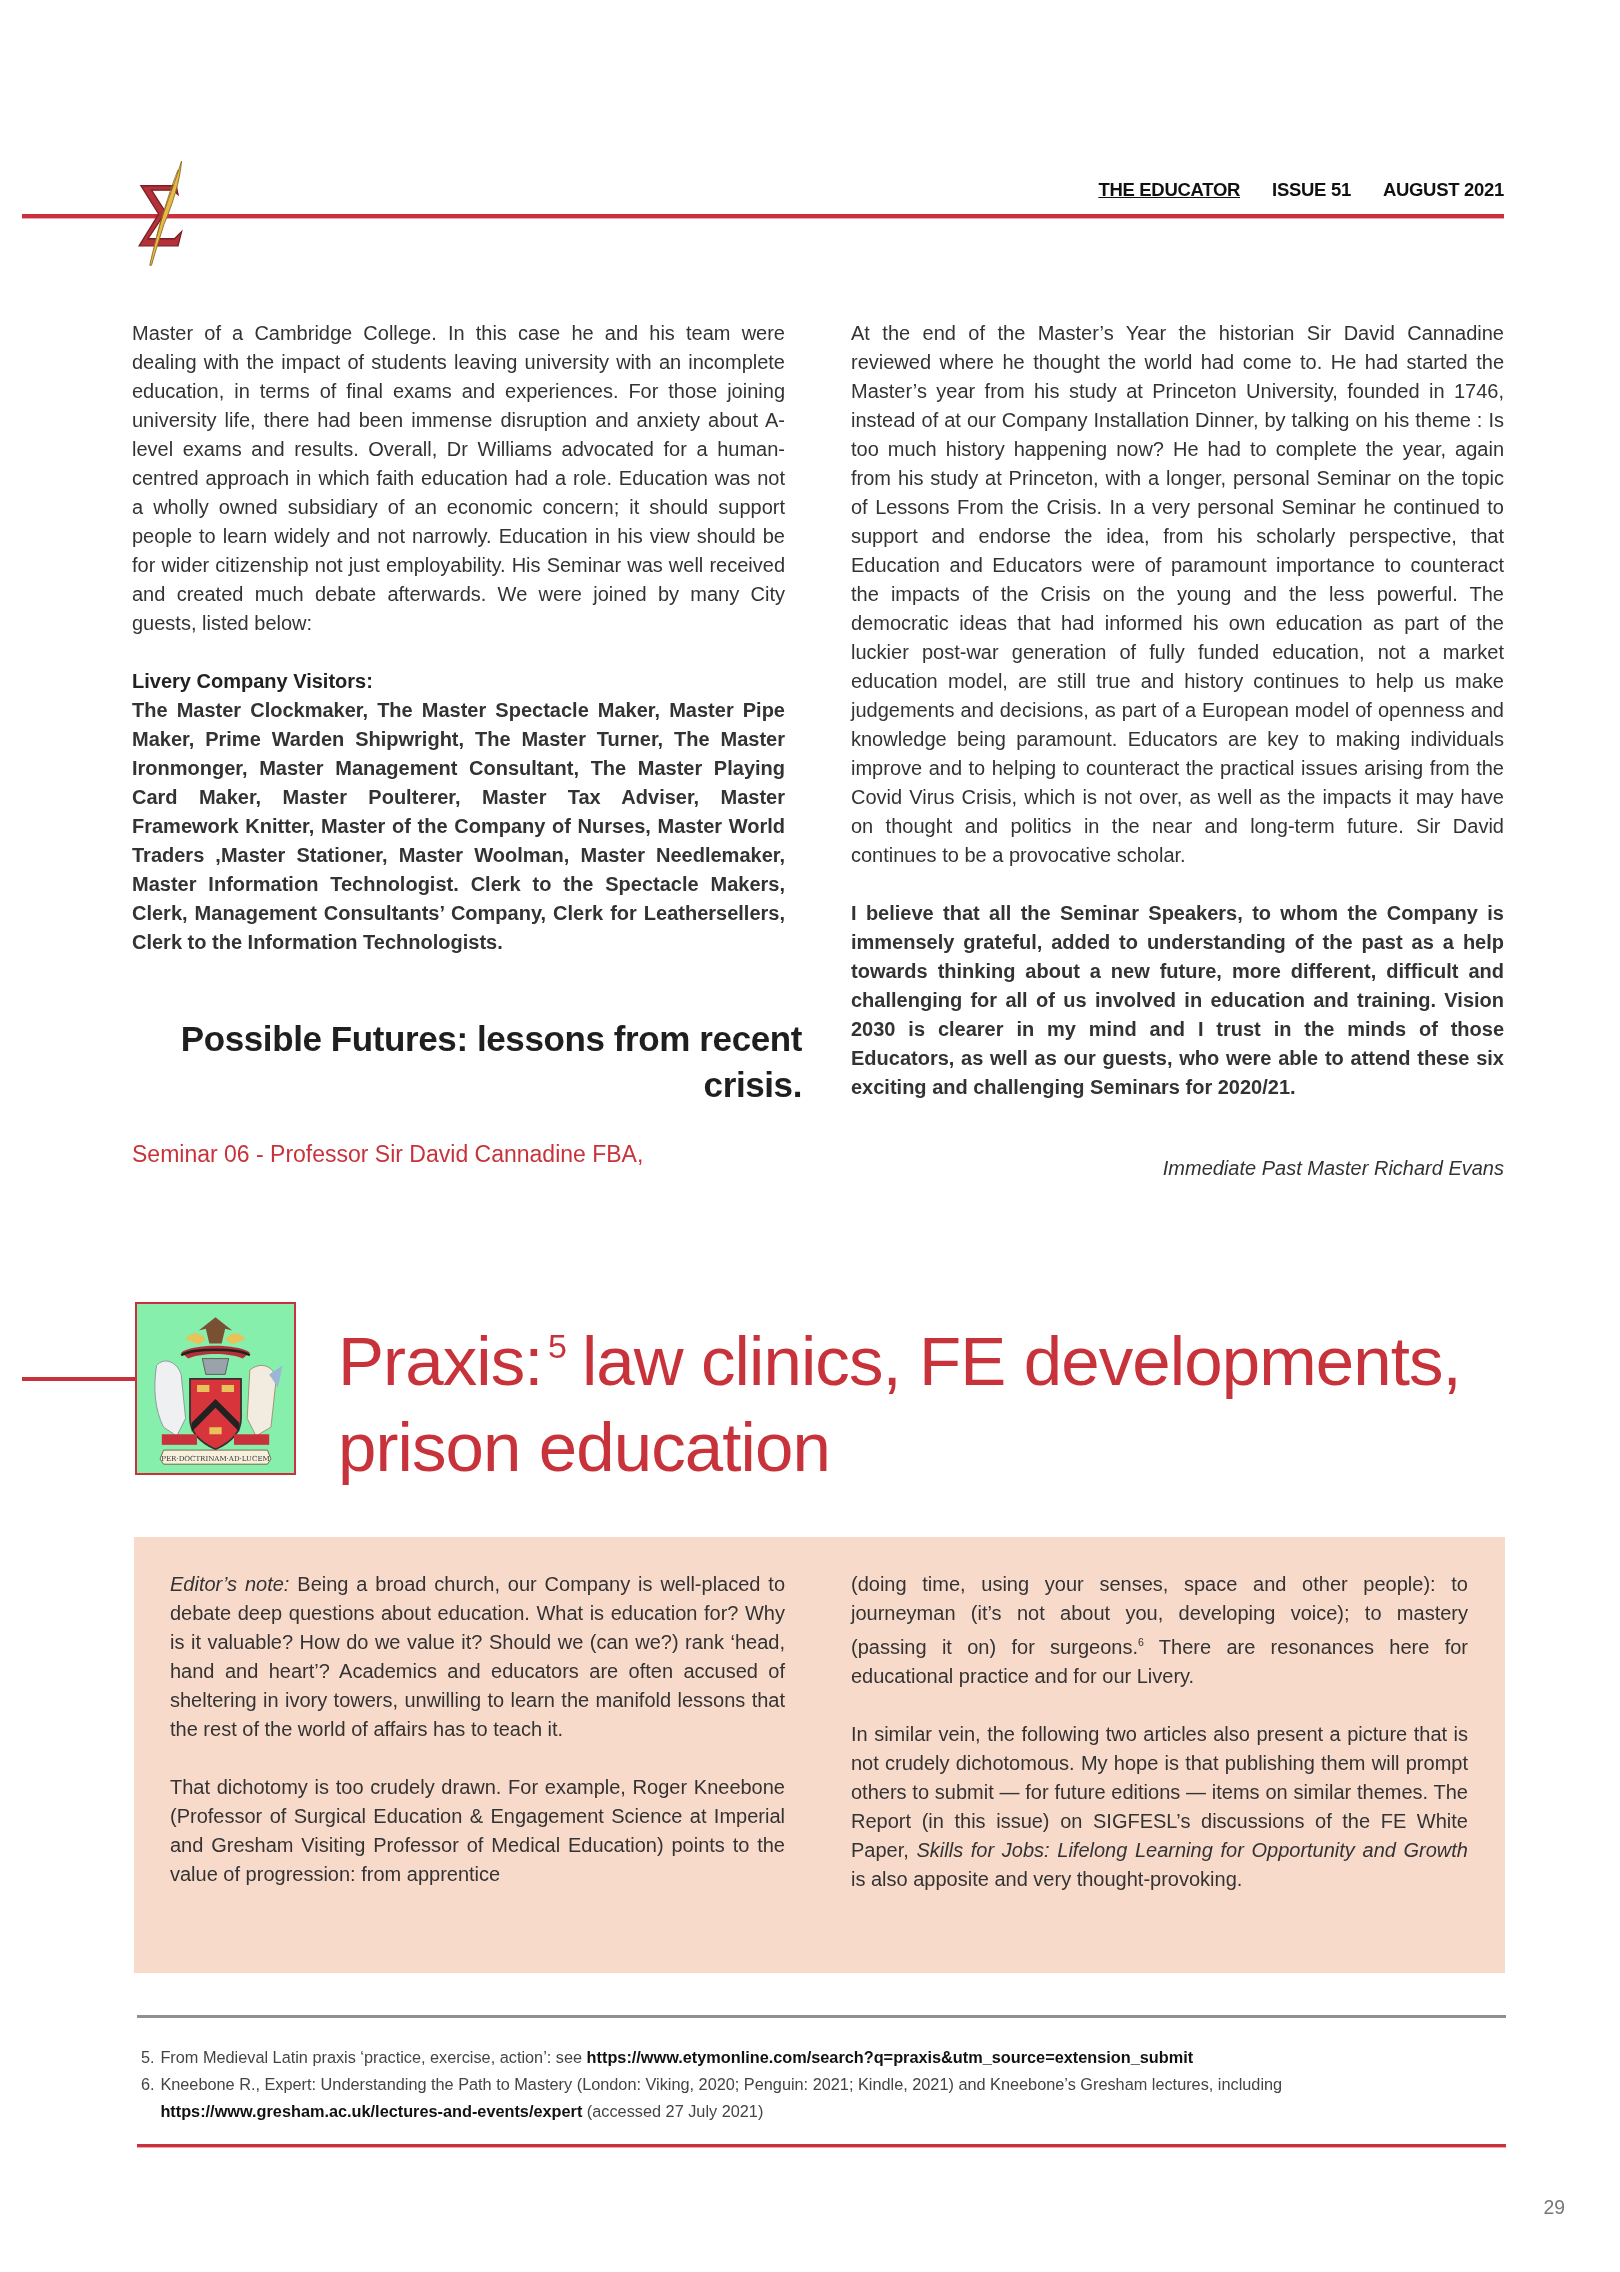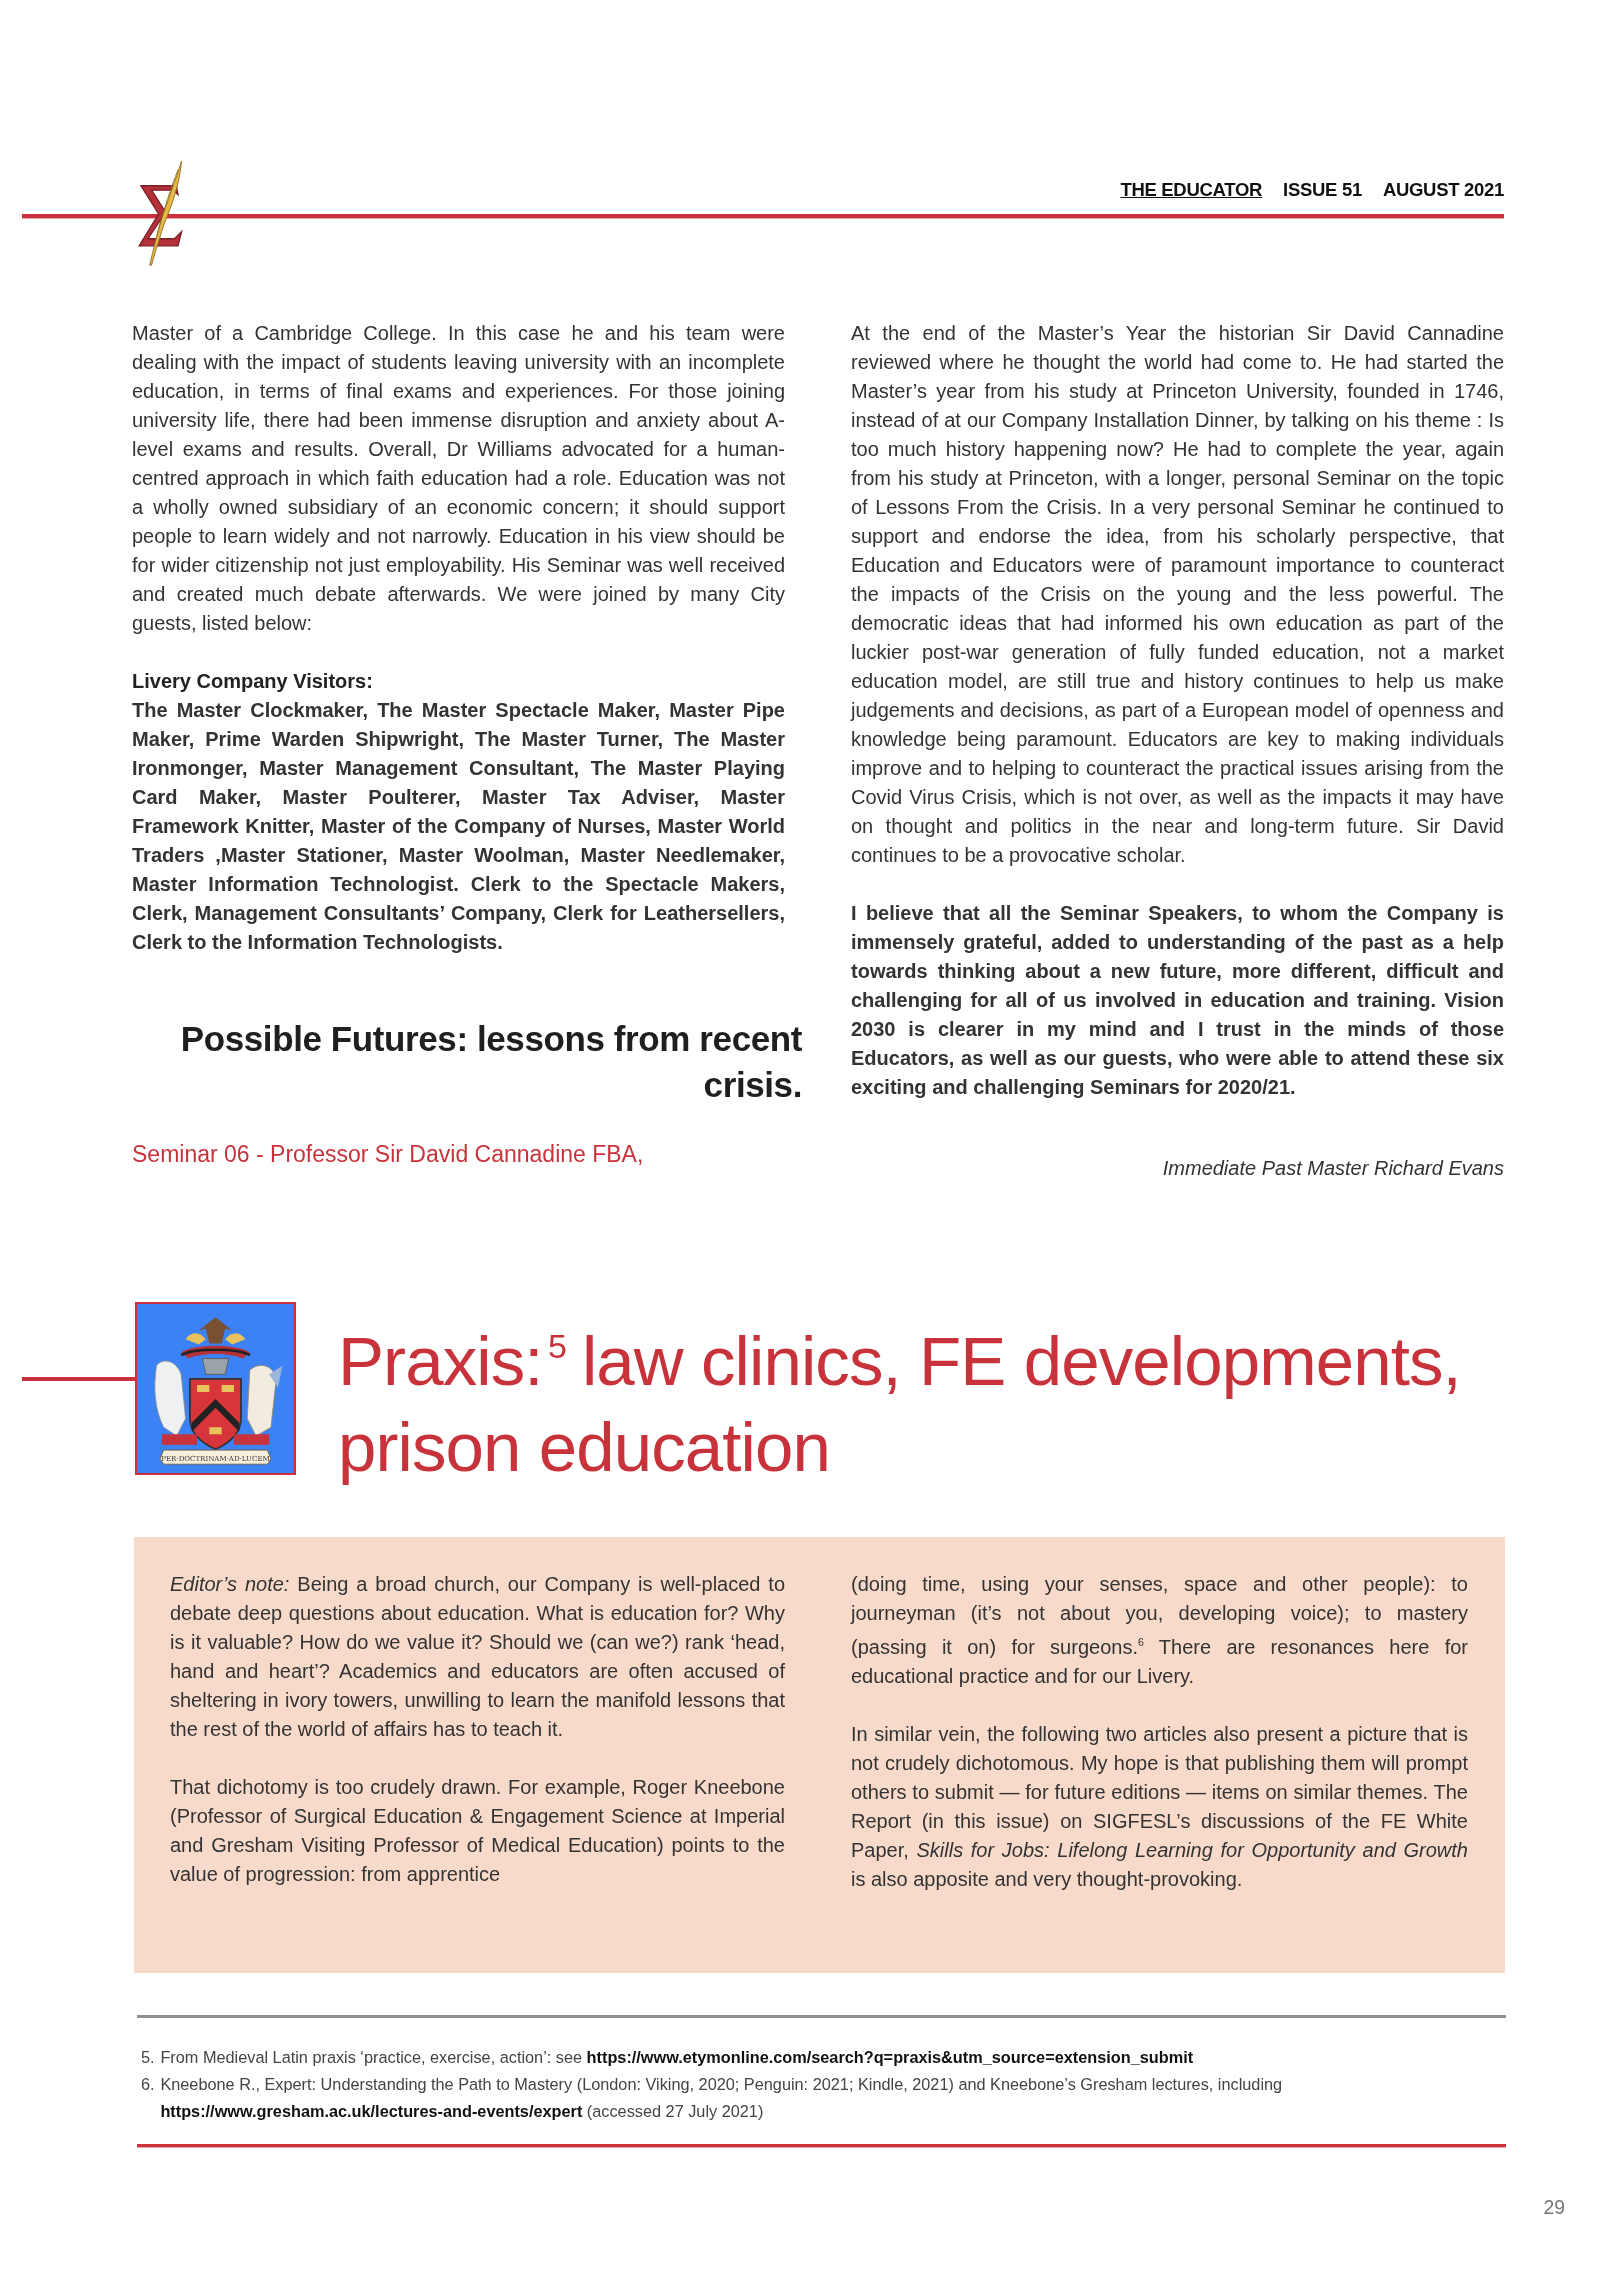--- a/index.html
+++ b/index.html
@@ -3,38 +3,38 @@
 <meta charset="utf-8">
 <style>
   html, body { margin: 0; padding: 0; background: #ffffff; }
   body { width: 1620px; height: 2273px; position: relative; overflow: hidden;
          font-family: "Liberation Sans", "DejaVu Sans", sans-serif; color: #2b2b2b; }
   .abs { position: absolute; }
 
   
   .header-rule { left: 22px; top: 214px; width: 1482px; height: 3.5px; background: #c9323d; border-bottom: 1.8px solid #f1a5aa; }
   .masthead { right: 116px; top: 179px; font-size: 18.5px; font-weight: bold; letter-spacing: -0.3px; color: #111; white-space: nowrap; }
-  .masthead span { margin-left: 21px; }
+  .masthead span { margin-left: 32px; }
   .masthead span:first-child { margin-left: 16px; text-decoration: underline; }
   .logo { left: 132px; top: 161px; width: 62px; height: 106px; }
 
   
   .col { font-size: 20px; line-height: 29px; color: #333; text-align: justify; }
   .col p { margin: 0; }
   .col p + p { margin-top: 29px; font-weight: bold; }
   .col-left { left: 132px; top: 319px; width: 653px; }
   .col-right { left: 851px; top: 319px; width: 653px; }
   .subhead { font-weight: normal; color: #222; text-align: left; }
   .h2 { left: 132px; top: 1016px; width: 670px; font-size: 35px; line-height: 46px; font-weight: bold; color: #1f1f1f; letter-spacing: -0.4px; text-align: right; }
   .seminar { left: 132px; top: 1138px; width: 670px; font-size: 23px; line-height: 32px; color: #c8333b; }
   .signature { right: 116px; top: 1157px; font-size: 20px; font-style: italic; color: #333; }
 
   
   .crest-line { left: 22px; top: 1377px; width: 113px; height: 3.5px; background: #c9323d; }
-  .crest-box { left: 135px; top: 1302px; width: 157px; height: 169px; border: 2.6px solid #c9323d; background: #3b82f6; }
+  .crest-box { left: 135px; top: 1302px; width: 157px; height: 169px; border: 2.6px solid #c9323d; background: #86efac; }
   .praxis-title { left: 338px; top: 1303px; width: 1164px; font-size: 69px; line-height: 86px; color: #c8333b; font-weight: normal; letter-spacing: -0.9px; }
   .praxis-title sup { font-size: 34px; vertical-align: 26.5px; margin-left: 5.3px; margin-right: 16px; }
 
   
   .shade { left: 134px; top: 1537px; width: 1371px; height: 436px; background: #f8dacb; }
   .box-col { font-size: 20px; line-height: 29px; color: #333; text-align: justify; }
   .box-col p { margin: 0; }
   .box-col p + p { margin-top: 29px; }
   .box-left { left: 170px; top: 1570px; width: 615px; }
   .box-right { left: 851px; top: 1570px; width: 617px; }

